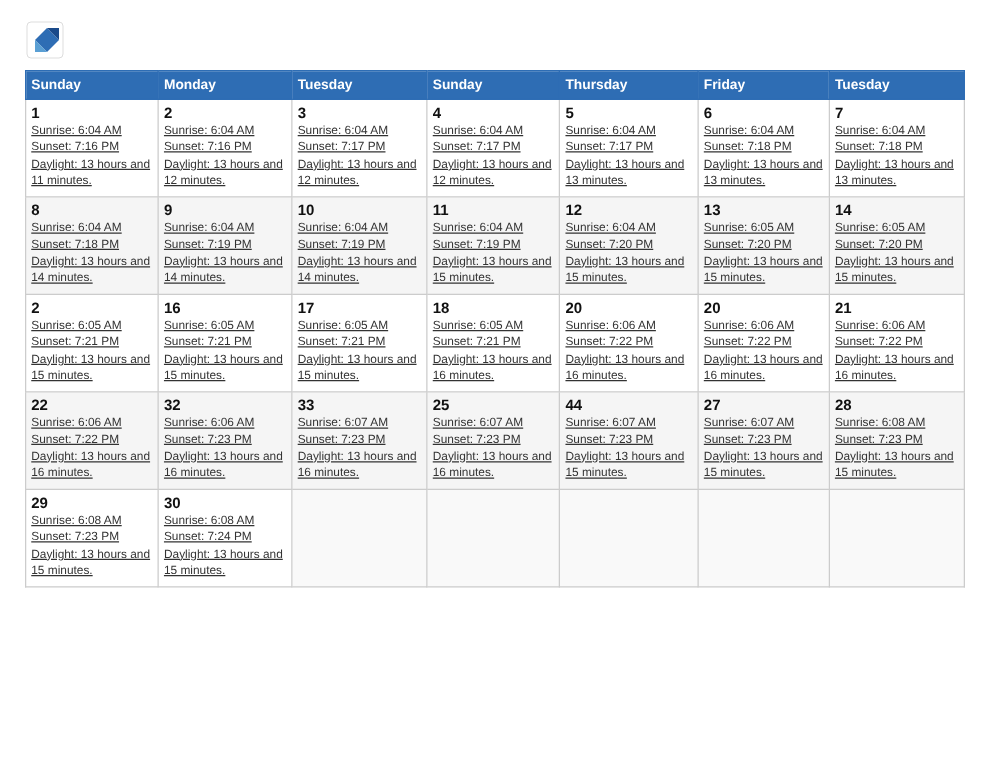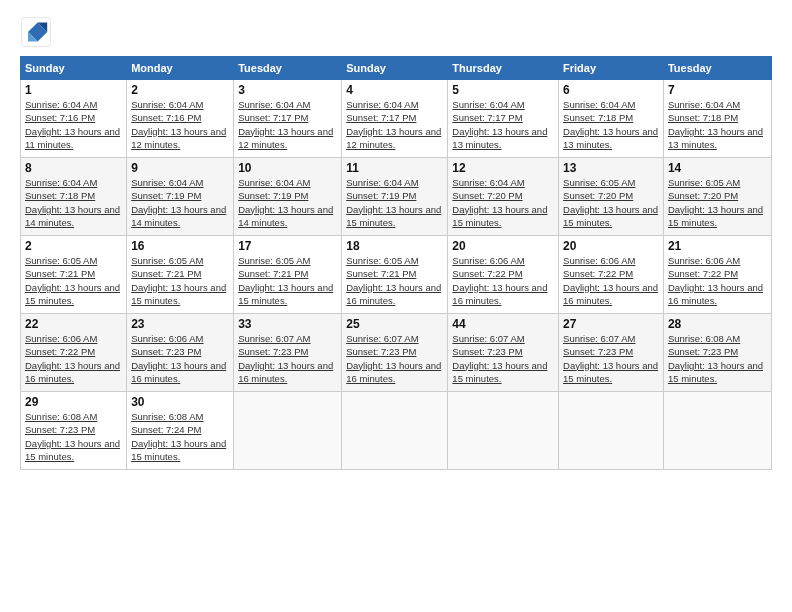--- a/index.html
+++ b/index.html
@@ -309,21 +309,21 @@
         <tr>
           <td>
         <span class="day-num">22</span>
         <div class="day-info">
           Sunrise: 6:06 AM<br>
           Sunset: 7:22 PM<br>
           Daylight: 13 hours and 16 minutes.
         </div>
       </td>
           <td>
-        <span class="day-num">23</span>
+        <span class="day-num">32</span>
         <div class="day-info">
           Sunrise: 6:06 AM<br>
           Sunset: 7:23 PM<br>
           Daylight: 13 hours and 16 minutes.
         </div>
       </td>
           <td>
         <span class="day-num">33</span>
         <div class="day-info">
           Sunrise: 6:07 AM<br>

